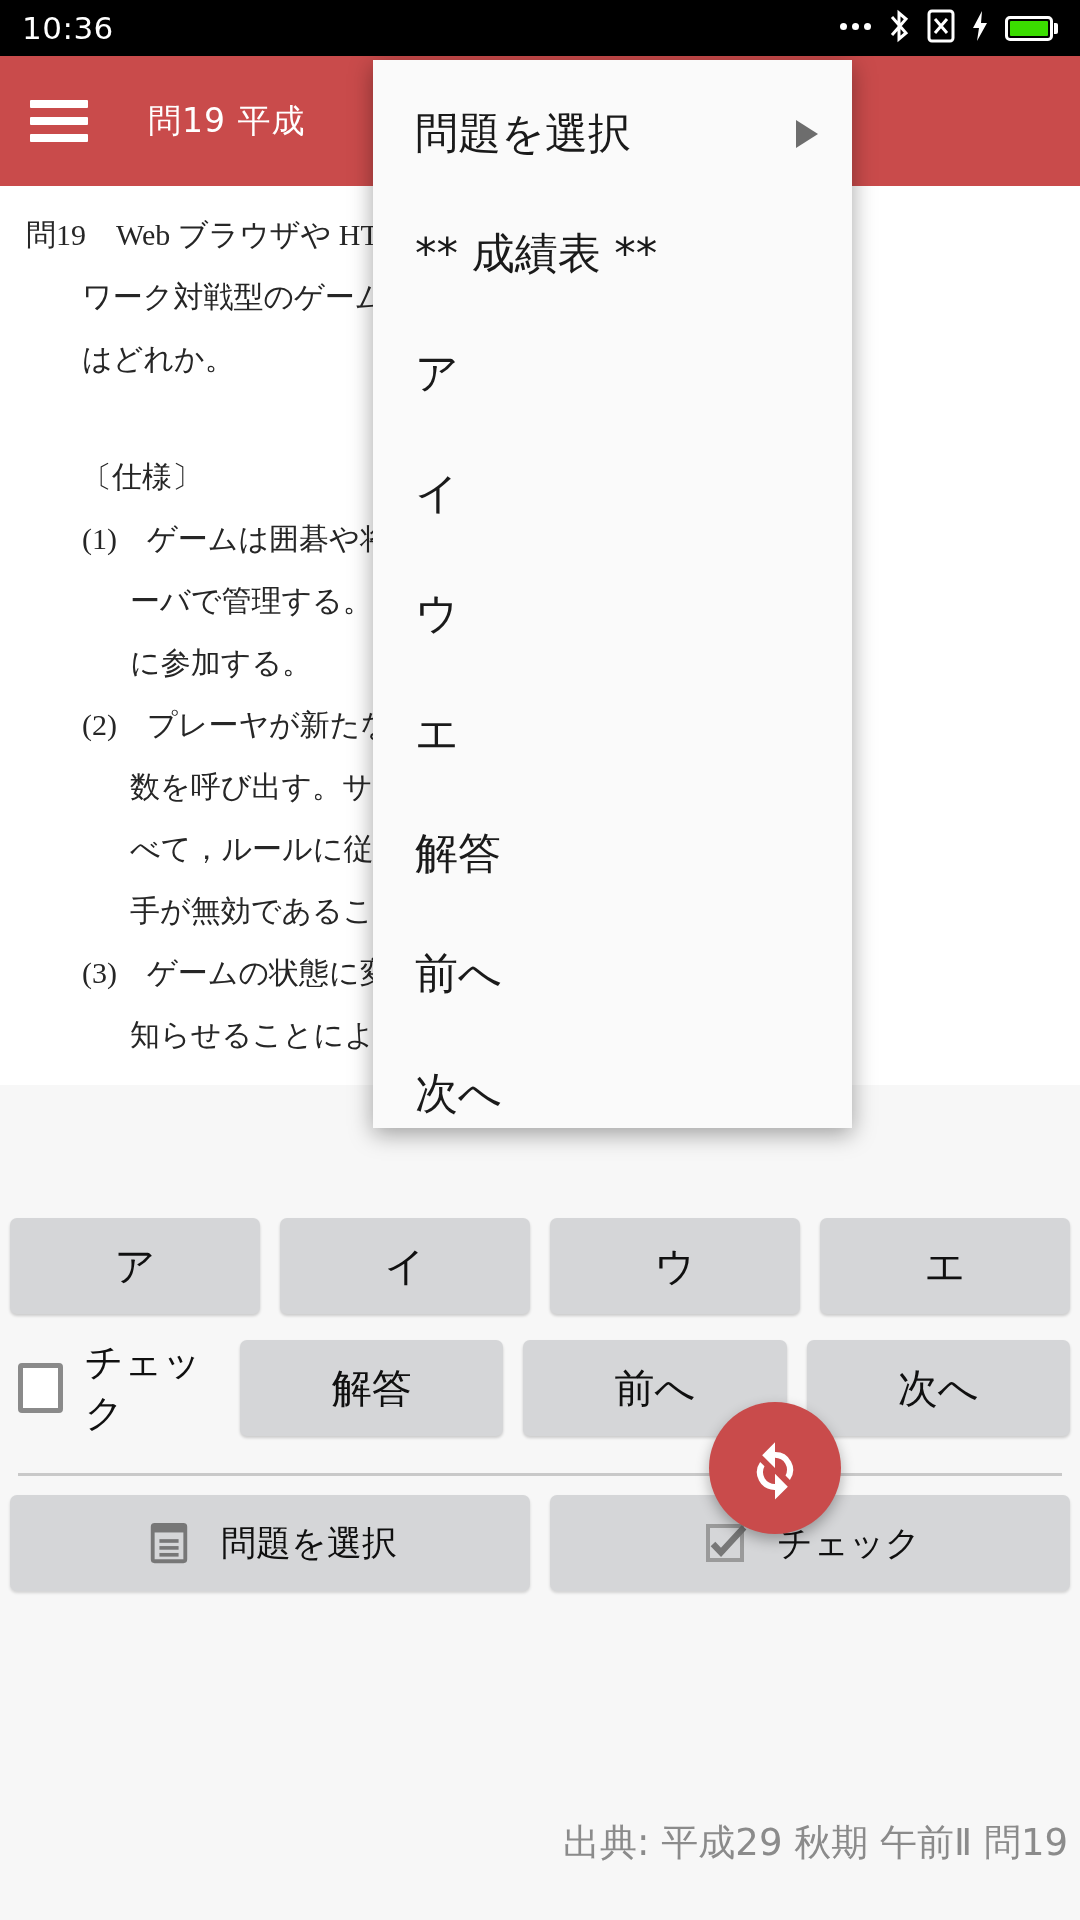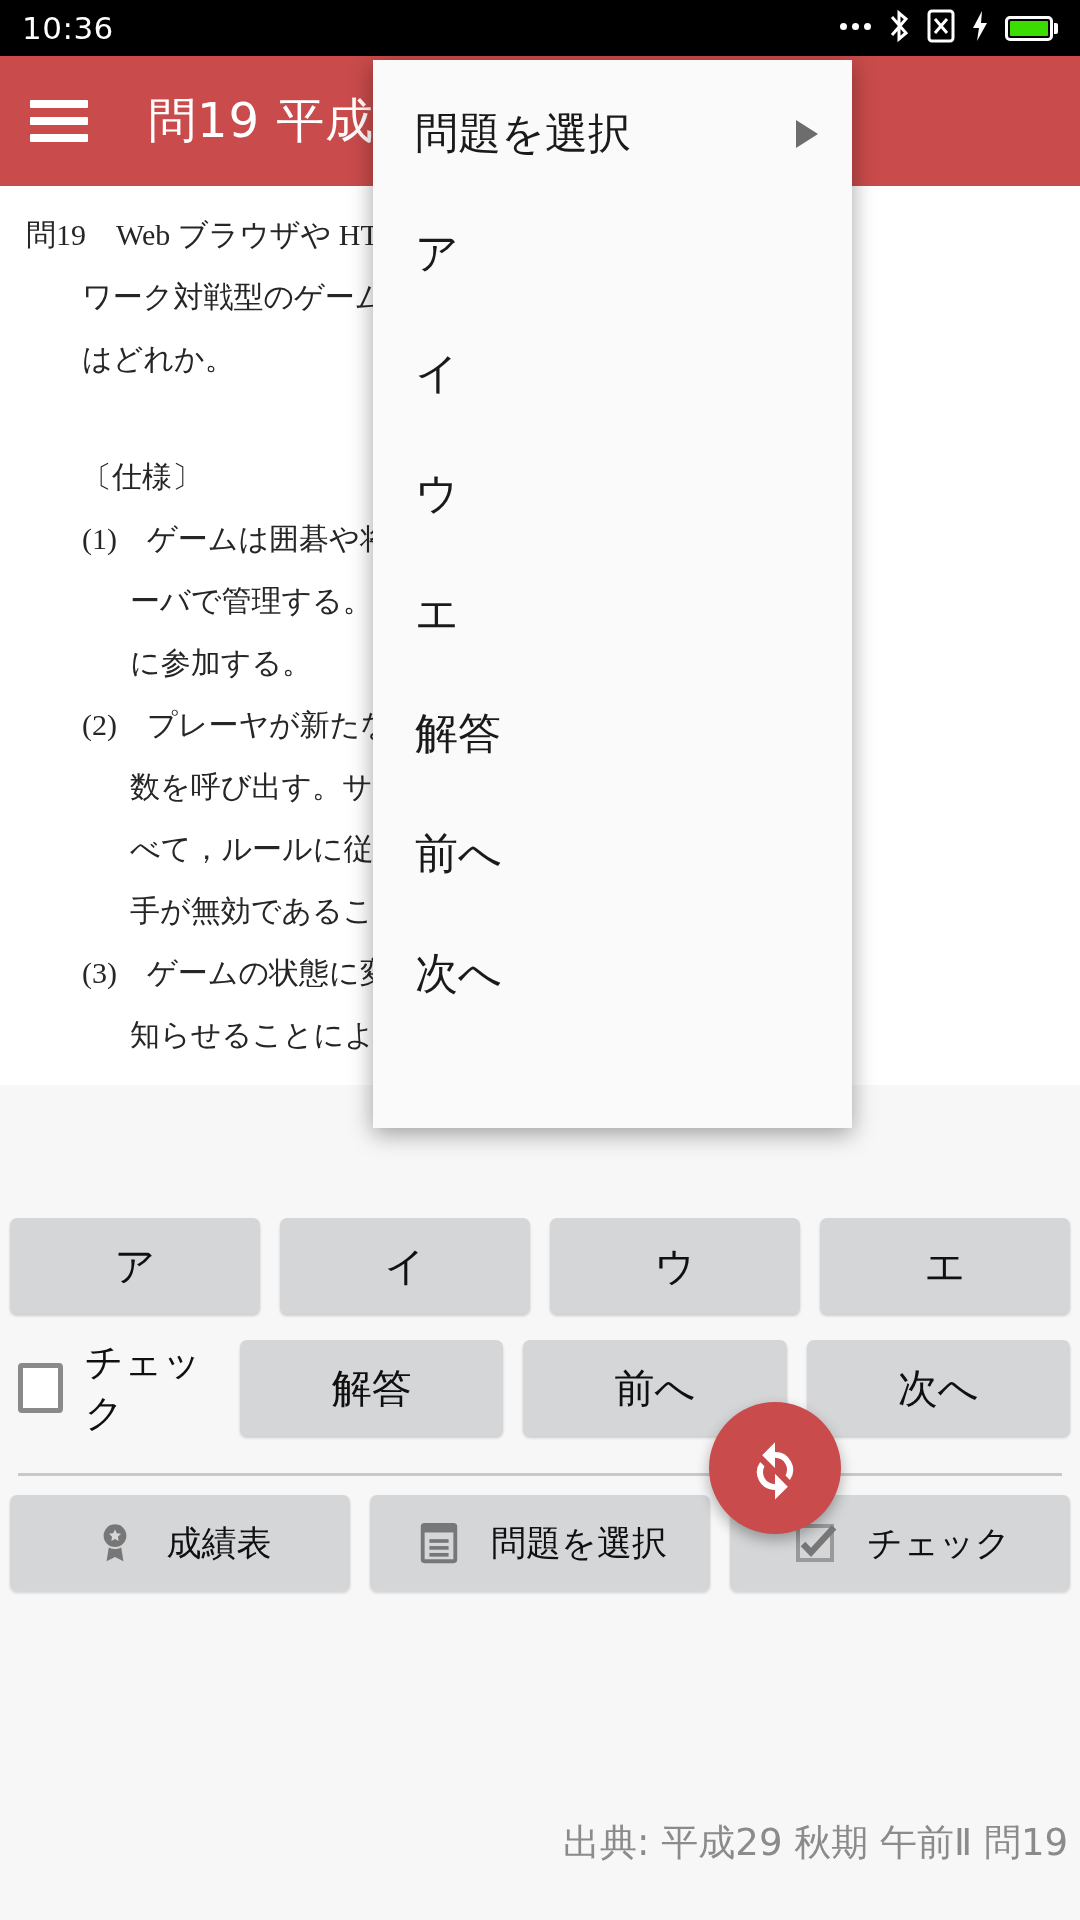--- a/index.html
+++ b/index.html
@@ -38,21 +38,21 @@
     position: absolute; top: 56px; left: 0;
     width: 1080px; height: 130px;
     background: #c94b4b;
     display: flex; align-items: center;
     padding: 0 30px;
     color: #ffffff;
   }
   .hamburger { width: 58px; height: 42px; display: flex; flex-direction: column; justify-content: space-between; margin-right: 60px; cursor: pointer;}
   .hamburger i { display: block; height: 8px; background: #ffffff; border-radius: 1px; }
   .appbar-title {
-    font-size: 48px; font-weight: 400; white-space: nowrap;
+    font-size: 33px; font-weight: 400; white-space: nowrap;
     letter-spacing: 1px;
   }
 
   
   .docpane {
     position: absolute; top: 186px; left: 0;
     width: 1080px; height: 899px;
     background: #ffffff;
     overflow: hidden;
   }
@@ -234,30 +234,20 @@
         <span class="chk-label">チェック</span>
       </div>
       <div class="abtn">解答</div>
       <div class="abtn">前へ</div>
       <div class="abtn">次へ</div>
     </div>
 
     <div class="divider"></div>
 
     <div class="row-tools">
-      <div class="tbtn">
-        <span class="ic">
-          <svg width="44" height="48" viewBox="0 0 24 24" fill="#777">
-              <circle cx="12" cy="8" r="6.2"></circle>
-              <path d="M12 4.6l1 2.1 2.3.3-1.7 1.6.4 2.3L12 9.8l-2 1.1.4-2.3-1.7-1.6 2.3-.3z" fill="#d5d6d8"></path>
-              <path d="M8.6 14.4L7.4 22l4.6-2.3L16.6 22l-1.2-7.6a7.7 7.7 0 0 1-6.8 0z"></path>
-            </svg>
-        </span>
-        <span>成績表</span>
-      </div>
       <div class="tbtn">
         <span class="ic">
           <svg width="46" height="48" viewBox="0 0 24 24">
               <rect x="3.5" y="2.5" width="17" height="19" rx="1" fill="none" stroke="#777" stroke-width="2"></rect>
               <rect x="3.5" y="2.5" width="17" height="4" fill="#777"></rect>
               <rect x="7" y="10" width="10" height="1.9" fill="#777"></rect>
               <rect x="7" y="13.6" width="10" height="1.9" fill="#777"></rect>
               <rect x="7" y="17.2" width="10" height="1.9" fill="#777"></rect>
             </svg>
         </span>
@@ -284,20 +274,23 @@
   </div>
 
   <div class="footer">出典: 平成29 秋期 午前Ⅱ 問19</div>
 
   <div class="menu">
     <div class="menu-item">
       <span class="mlabel">問題を選択</span>
       <span class="arrow"></span>
     </div>
     <div class="menu-item">
+      <span class="mlabel">** 成績表 **</span>
+    </div>
+    <div class="menu-item">
       <span class="mlabel">ア</span>
     </div>
     <div class="menu-item">
       <span class="mlabel">イ</span>
     </div>
     <div class="menu-item">
       <span class="mlabel">ウ</span>
     </div>
     <div class="menu-item">
       <span class="mlabel">エ</span>

